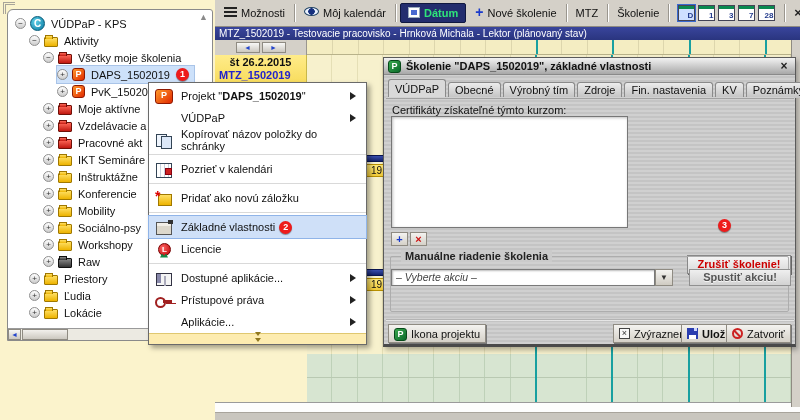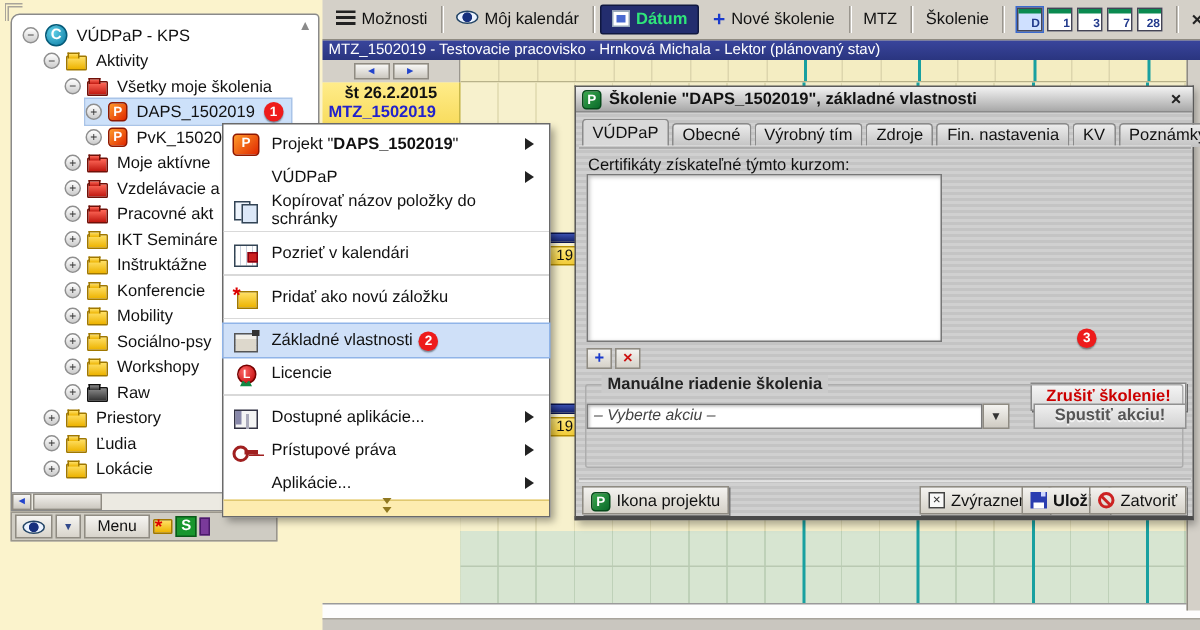--- a/index.html
+++ b/index.html
@@ -441,32 +441,20 @@
           <span class="tlabel">Lokácie</span>
 
         </div>
       </div>
     <div class="tree-hscroll">
       <span class="hs-btn">◄</span>
       <span class="hs-thumb"></span>
     </div>
   </div>
 
-  <div class="tree-footer">
-    <span class="tf-btn">
-        <span class="eye-icon"></span>
-      </span>
-    <span class="tf-btn">
-        <span class="caret-down">▼</span>
-      </span>
-    <span class="tf-btn menu-btn">Menu</span>
-    <span class="bookmark-mini"></span>
-    <span class="s-icon">S</span>
-    <span class="purple-sliver"></span>
-  </div>
 
   <div class="dialog">
     <div class="dtitle">
       <span class="pgreen-icon"></span>
       <span class="dtitle-text">Školenie "DAPS_1502019", základné vlastnosti</span>
       <span class="dclose">×</span>
     </div>
     <div class="tabs">
       <span class="tab active">VÚDPaP</span>
       <span class="tab">Obecné</span>

